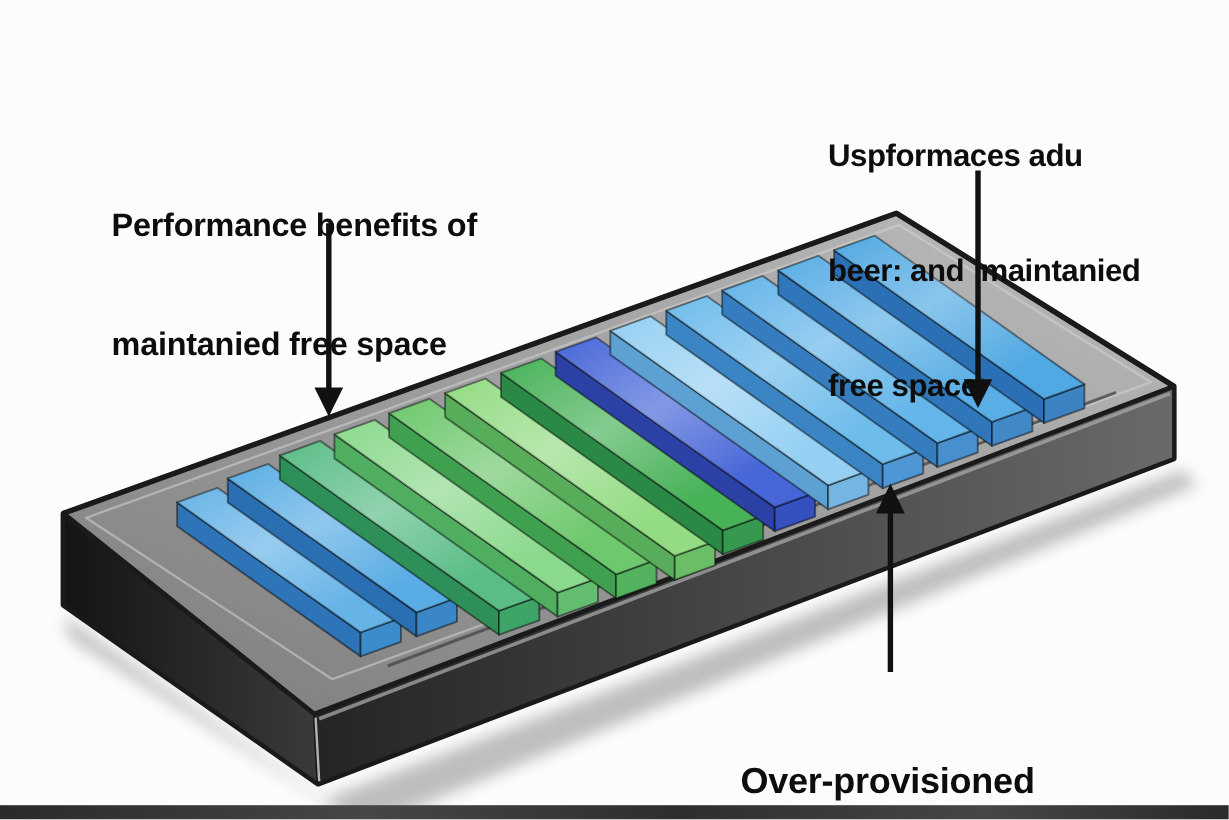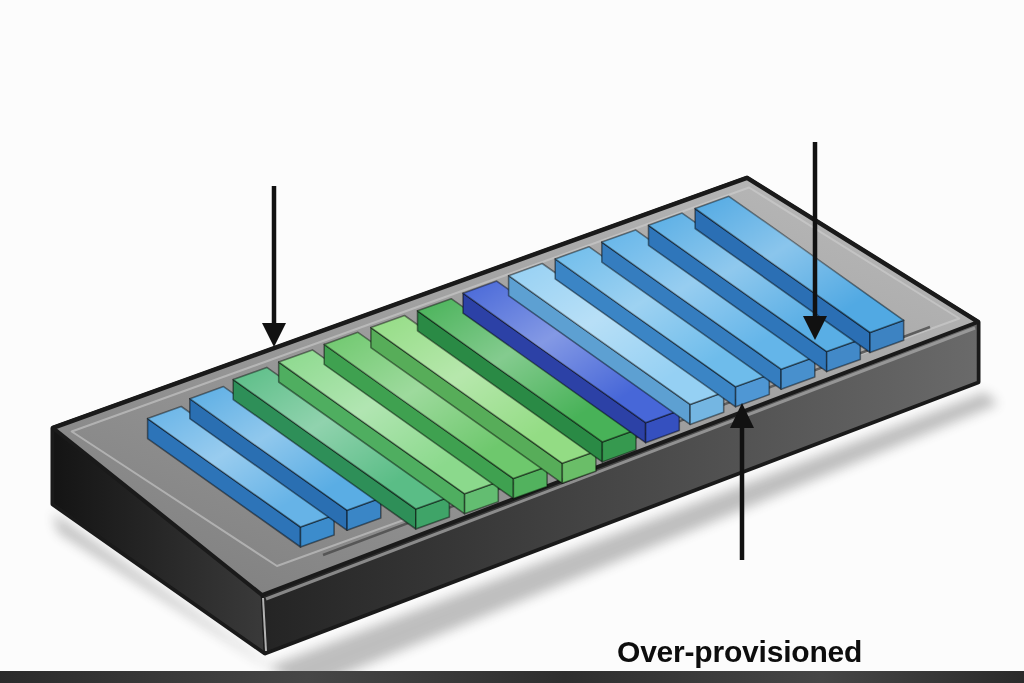--- a/index.html
+++ b/index.html
@@ -155,20 +155,29 @@
       <polygon points="815,340 803,316 827,316" fill="#111111"></polygon>
     </g>
     <g>
       <line x1="742" y1="560" x2="742" y2="425" stroke-width="4.5" stroke="#111111"></line>
       <polygon points="742,403 730,428 754,428" fill="#111111"></polygon>
     </g>
 
     <rect x="-2" y="671" width="1030" height="14" fill="url(#stripGrad)"></rect>
   </svg>
 
+  <div class="label label-performance">
+    <div>Performance benefits of</div>
+    <div>maintanied free space</div>
+  </div>
 
+  <div class="label label-usp">
+    <div>Uspformaces adu</div>
+    <div>beer: and  maintanied</div>
+    <div>free space</div>
+  </div>
 
   <div class="label label-over">
     <div>Over-provisioned</div>
     
   </div>
 
 </div>
 
 </body></html>

